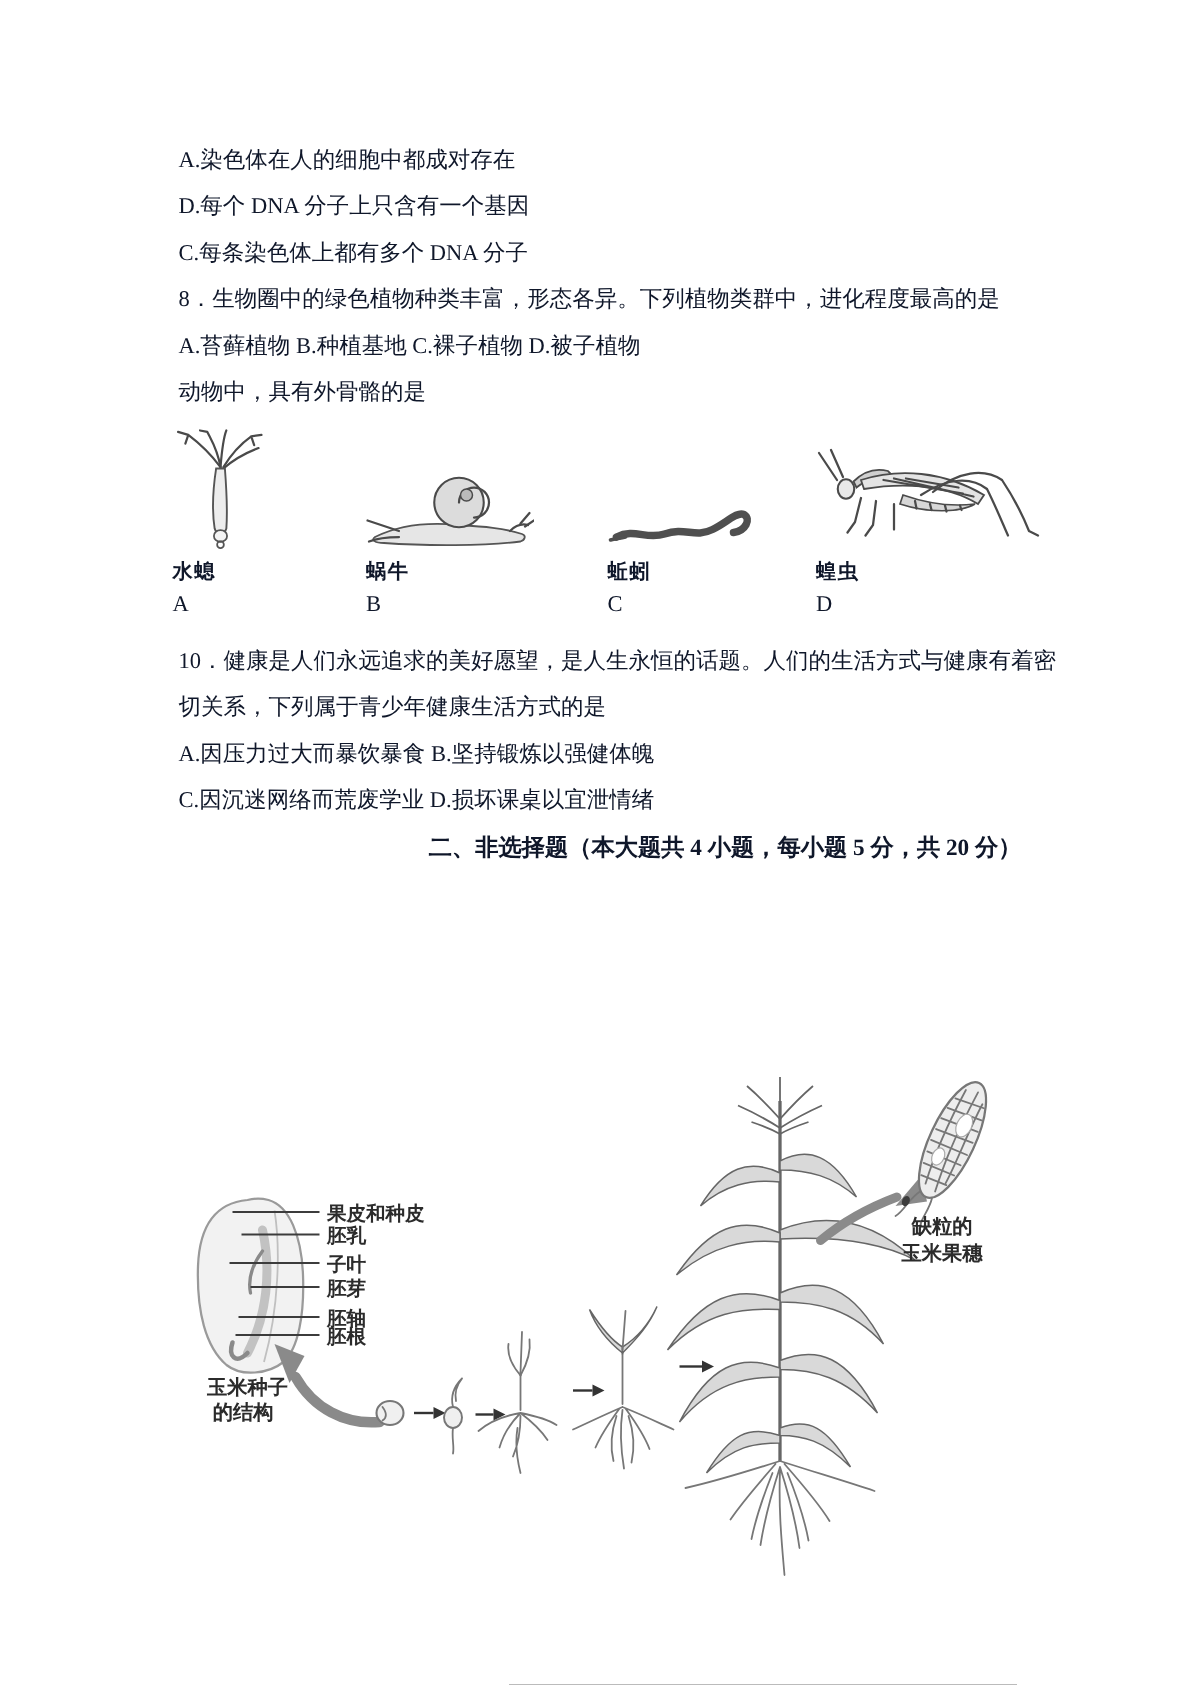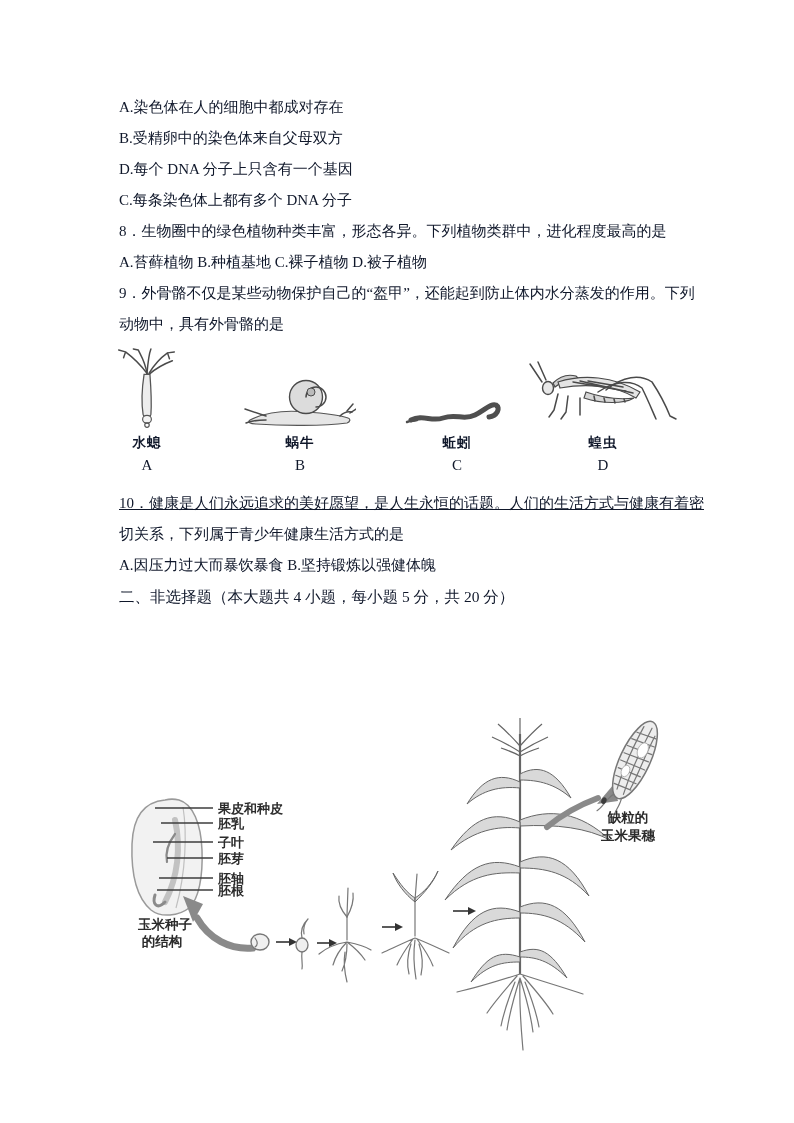--- a/index.html
+++ b/index.html
@@ -7,51 +7,49 @@
     position:relative;
     width:794px;height:1123px;
     margin:0 auto;
     background:#ffffff;
     font-family:"Liberation Serif","DejaVu Serif",serif;
     color:#0f172a;
     overflow:hidden;
   }
   .content{position:absolute;top:92px;left:119px;width:562px;}
   .line{height:31px;line-height:31px;font-size:15px;white-space:nowrap;}
-  .heading{font-weight:normal;font-size:15.5px;}
-  .q10-start{margin-top:6px;text-decoration:underline;}
+  .heading{font-weight:bold;font-size:15.5px;text-align:right;}
+  .q10-start{margin-top:6px;}
   
   .figure-row{position:relative;height:140px;margin-top:2px;}
-  .animal-col{position:absolute;top:4px;transform:translateX(-50%);text-align:center;}
+  .animal-col{position:absolute;top:4px;transform:translateX(-50%);text-align:left;}
   .animal-img{height:84px;display:flex;align-items:flex-end;justify-content:center;}
   .animal-caption{font-size:13.5px;font-weight:600;height:23px;line-height:25px;letter-spacing:1px;}
   .animal-letter{font-size:15px;height:24px;line-height:24px;}
   .sk{stroke:#4a4a4a;stroke-width:1.5;fill:none;stroke-linecap:round;}
   
   .diagram{position:absolute;top:712px;left:95px;}
   .dlabel{font-family:"Liberation Serif","DejaVu Serif",serif;font-size:13px;font-weight:600;fill:#2b2b2b;}
   .dcap{font-family:"Liberation Serif","DejaVu Serif",serif;font-size:13.5px;font-weight:700;fill:#2b2b2b;}
   .thin{stroke:#777;fill:none;stroke-width:1.2;stroke-linecap:round;}
   .leaf{fill:#d9d9d9;stroke:#666;stroke-width:1;}
 </style>
 </head>
 <body>
 
 <div class="page">
   <div class="content">
 
     <div class="line">A.染色体在人的细胞中都成对存在</div>
-    <div class="line">B.受精卵中的染色体来自父母双方</div>
     <div class="line">D.每个 DNA 分子上只含有一个基因</div>
     <div class="line">C.每条染色体上都有多个 DNA 分子</div>
 
     <div class="line">8．生物圈中的绿色植物种类丰富，形态各异。下列植物类群中，进化程度最高的是</div>
     <div class="line">A.苔藓植物 B.种植基地 C.裸子植物 D.被子植物</div>
 
-    <div class="line">9．外骨骼不仅是某些动物保护自己的“盔甲”，还能起到防止体内水分蒸发的作用。下列</div>
     <div class="line">动物中，具有外骨骼的是</div>
 
     <div class="figure-row">
 
       <div class="animal-col" style="left:28px">
         <div class="animal-img">
           <svg width="64" height="82" viewBox="0 0 64 84">
             <path class="sk" d="M32,26 C26,18 18,10 10,4 M10,4 L3,2 M10,4 L8,10"></path>
             <path class="sk" d="M32,26 C30,14 26,8 23,2 M23,2 L18,1"></path>
             <path class="sk" d="M32,26 C33,14 34,6 36,1"></path>
@@ -87,21 +85,21 @@
             <path class="sk" d="M62,23 a10,10 0 1 1 10,10"></path>
             <circle cx="67" cy="18" r="4" fill="#bbb" stroke="#4a4a4a" stroke-width="1"></circle>
             <path class="sk" d="M96,42 C100,38 104,37 108,38"></path>
             <path class="sk" d="M103,37 L109,30 M106,39 L112,35"></path>
           </svg>
         </div>
         <div class="animal-caption">蜗牛</div>
         <div class="animal-letter">B</div>
       </div>
 
-      <div class="animal-col" style="left:484px">
+      <div class="animal-col" style="left:500px">
         <div class="animal-img">
           <svg width="150" height="78" viewBox="0 0 150 78">
             <path class="sk" d="M14,30 L2,12 M18,28 L10,10"></path>
             <ellipse cx="20" cy="36" rx="5.5" ry="6.5" fill="#e8e8e8" stroke="#4a4a4a" stroke-width="1.4"></ellipse>
             <path d="M25,31 C32,24 40,22 48,24 L52,28 C44,27 34,29 27,35 Z" fill="#cfcfcf" stroke="#4a4a4a" stroke-width="1.2"></path>
             <path d="M30,30 C55,22 85,24 112,40 L108,46 C85,32 55,32 32,36 Z" fill="#e4e4e4" stroke="#4a4a4a" stroke-width="1.2"></path>
             <path class="sk" d="M45,30 L98,39 M52,29 L105,41 M60,29 L95,35"></path>
             <path d="M58,40 C75,46 90,48 106,46 C96,52 74,52 56,46 Z" fill="#d7d7d7" stroke="#4a4a4a" stroke-width="1.1"></path>
             <path class="sk" d="M66,44 L67,49 M76,46 L77,50 M86,47 L87,51 M96,47 L97,50"></path>
             <path class="sk" d="M78,38 C95,24 112,22 124,30 M124,30 C132,42 138,54 142,64 M142,64 L148,67"></path>
@@ -110,20 +108,21 @@
           </svg>
         </div>
         <div class="animal-caption">蝗虫</div>
         <div class="animal-letter">D</div>
       </div>
     </div>
 
     <div class="line q10-start">10．健康是人们永远追求的美好愿望，是人生永恒的话题。人们的生活方式与健康有着密</div>
     <div class="line">切关系，下列属于青少年健康生活方式的是</div>
     <div class="line">A.因压力过大而暴饮暴食 B.坚持锻炼以强健体魄</div>
+    <div class="line">C.因沉迷网络而荒废学业 D.损坏课桌以宜泄情绪</div>
 
     <div class="line heading">二、非选择题（本大题共 4 小题，每小题 5 分，共 20 分）</div>
 
   </div>
 
   <svg class="diagram" width="660" height="345" viewBox="0 0 660 345">
 
     <g>
       <path d="M70,88 C48,90 38,106 37,132 C36,162 42,186 56,198 C66,206 84,204 94,196 C104,187 108,164 107,138 C106,112 98,92 84,88 C80,87 74,87 70,88 Z" fill="#f2f2f2" stroke="#9a9a9a" stroke-width="1.5"></path>
       <path d="M88,95 C92,120 91,160 81,196" fill="none" stroke="#c0c0c0" stroke-width="1.2"></path>

